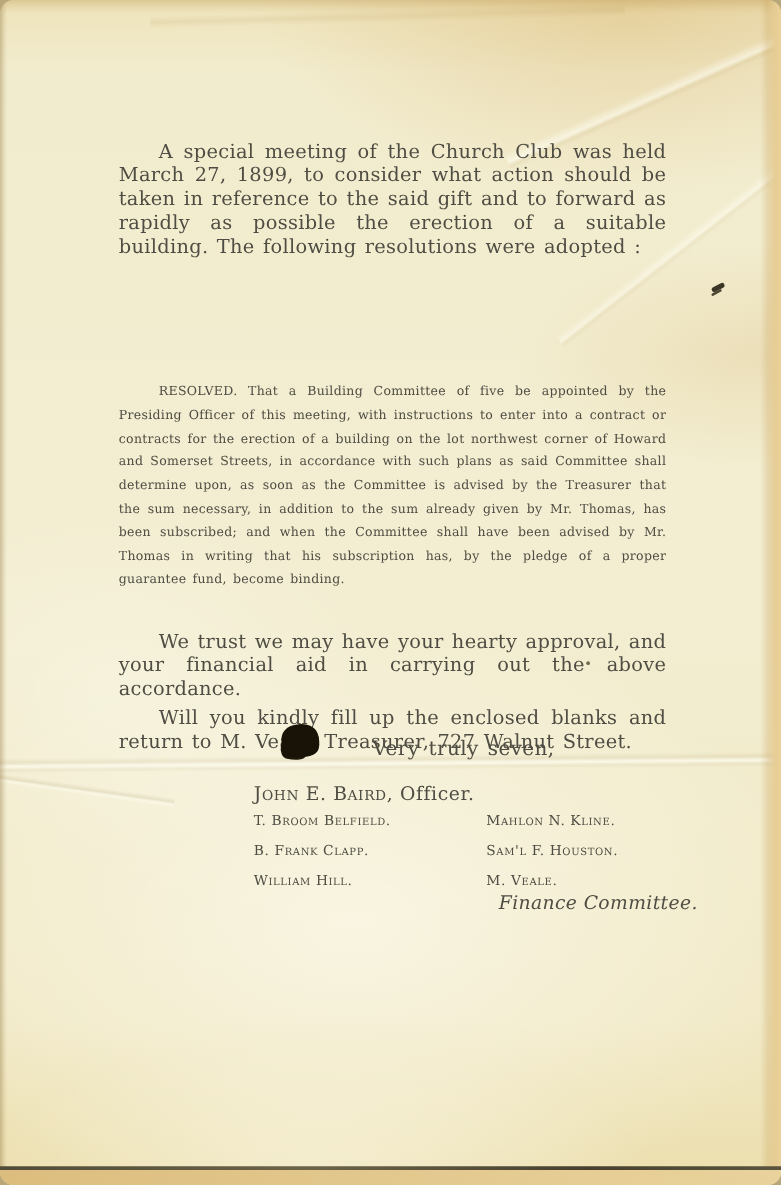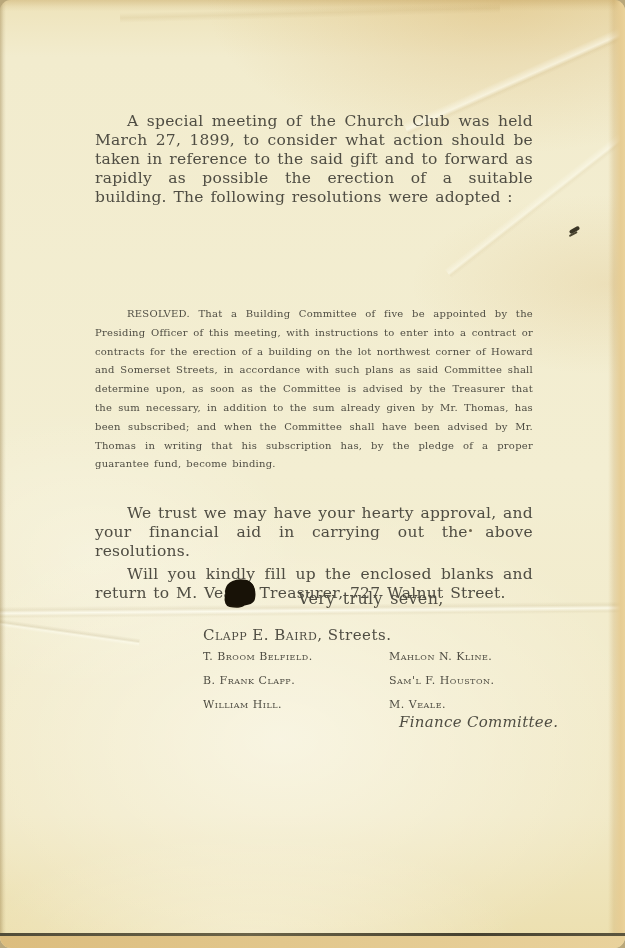--- a/index.html
+++ b/index.html
@@ -96,31 +96,31 @@
   <div class="wrinkle-tr2"></div>
   <div class="fold-crease"></div>
   <div class="crease-bl"></div>
 
   <p class="body-par par-1">A special meeting of the Church Club was held March 27, 1899, to consider what action should be taken in reference to the said gift and to forward as rapidly as possible the erection of a suitable building.  The following resolutions were adopted :</p>
 
 
   <p class="body-par par-3">RESOLVED.  That a Building Committee of five be appointed by the Presiding Officer of this meeting, with instructions to enter into a contract or contracts for the erection of a building on the lot northwest corner of Howard and Somerset Streets, in accordance with such plans as said Committee shall determine upon, as soon as the Committee is advised by the Treasurer that the sum necessary, in addition to the sum already given by Mr. Thomas, has been subscribed; and when the Committee shall have been advised by Mr. Thomas in writing that his subscription has, by the pledge of a proper guarantee fund, become binding.</p>
 
   <div class="body-par par-group-45">
-    <p>We trust we may have your hearty approval, and your financial aid in carrying out the above resolutions.</p>
+    <p>We trust we may have your hearty approval, and your financial aid in carrying out the above accordance.</p>
     <p>
       <span>Will you kindly fill up the enclosed blanks and return to M. Veale, Treasurer, 727 Walnut Street.</span>
       <span class="ink-blot"></span>
     </p>
   </div>
 
   <div class="closing">Very truly seven,</div>
 
   <div class="sig-chairman">
-    <span class="smallcaps">Clapp E. Baird</span><span>, Streets.</span>
+    <span class="smallcaps">John E. Baird</span><span>, Officer.</span>
   </div>
 
   <div class="sig-rows">
     <div class="sig-row">
       <span class="col-left smallcaps">T. Broom Belfield.</span>
       <span class="smallcaps">Mahlon N. Kline.</span>
     </div>
     <div class="sig-row">
       <span class="col-left smallcaps">B. Frank Clapp.</span>
       <span class="smallcaps">Sam'l F. Houston.</span>

